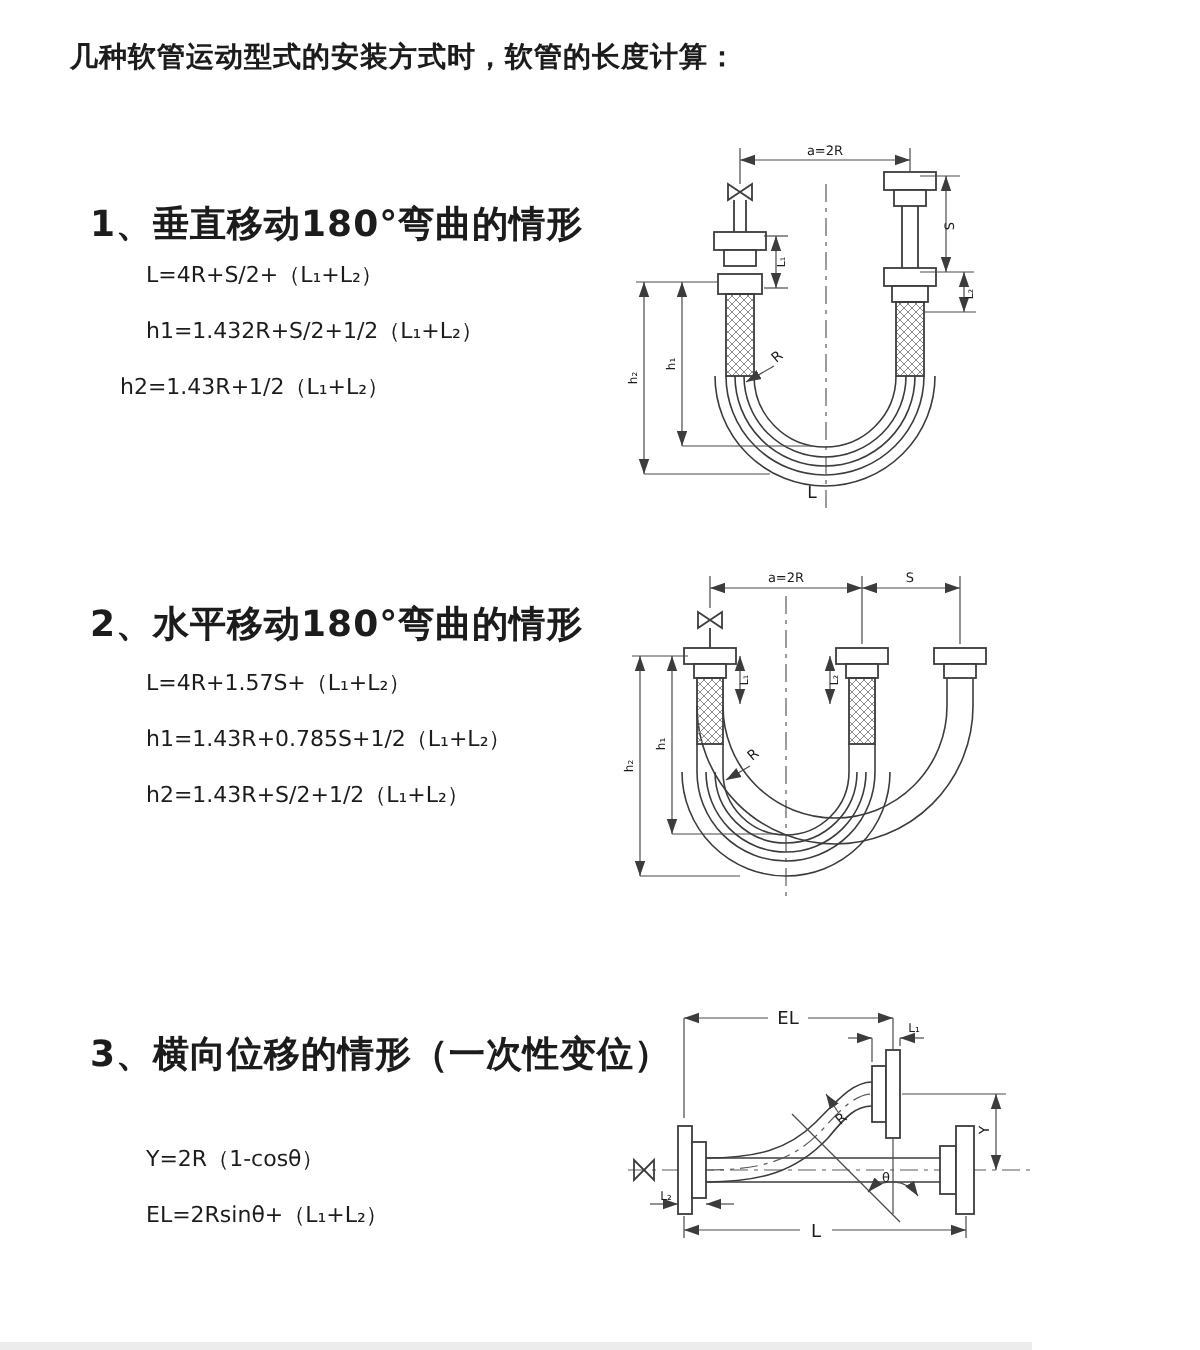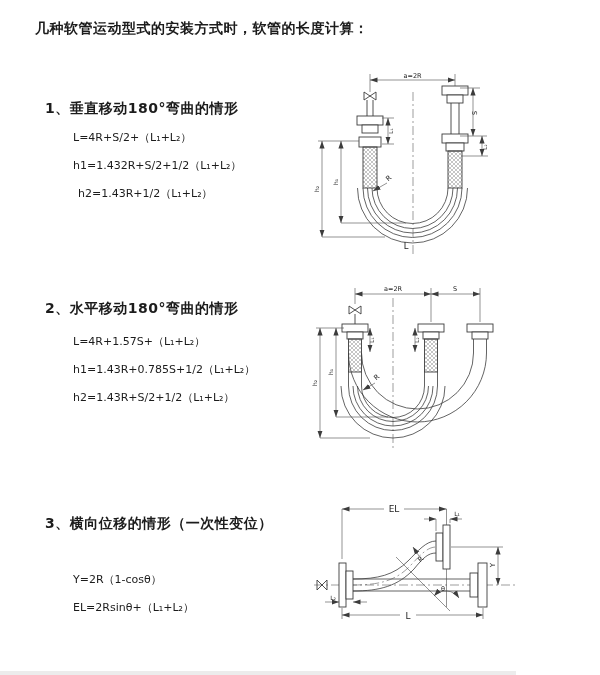--- a/index.html
+++ b/index.html
@@ -1,22 +1,22 @@
 <!DOCTYPE html>
 <html><head>
 <meta charset="utf-8">
 <style>
   html,body{margin:0;padding:0;background:#ffffff;}
   .page{position:relative;width:516px;height:675px;background:#ffffff;overflow:hidden;
         font-family:"DejaVu Sans","Liberation Sans",sans-serif;color:#1c1c1c;}
   .page-bottom-edge{position:absolute;left:0;bottom:0;width:600px;height:4px;background:#ececec;}
   .title{position:absolute;left:35px;top:20px;font-size:14px;font-weight:600;letter-spacing:.5px;}
-  .sec-heading{position:absolute;font-size:14px;font-weight:600;letter-spacing:.5px;}
+  .sec-heading{position:absolute;font-size:18px;font-weight:600;letter-spacing:.5px;}
   .formula{position:absolute;font-size:11px;font-weight:400;white-space:nowrap;}
-  .sec1-h{left:45px;top:100px;} .sec1-f0{left:73px;top:130px;} .sec1-f1{left:73px;top:158px;} .sec1-f2{left:78px;top:186px;}
+  .sec1-h{left:45px;top:100px;} .sec1-f0{left:73px;top:130px;} .sec1-f1{left:73px;top:158px;} .sec1-f2{left:60px;top:186px;}
   .sec2-h{left:45px;top:300px;} .sec2-f0{left:73px;top:334px;} .sec2-f1{left:73px;top:362px;} .sec2-f2{left:73px;top:390px;text-align:center;}
   .sec3-h{left:45px;top:515px;} .sec3-f0{left:73px;top:544px;} .sec3-f1{left:73px;top:572px;} .sec3-f2{left:73px;top:600px;}
   .d1{position:absolute;left:310px;top:68px;}
   .d2{position:absolute;left:308px;top:280px;}
   .d3{position:absolute;left:310px;top:495px;}
   .struct{stroke:#3c3c3c;stroke-width:.9;fill:none;}
   .hose{stroke:#3c3c3c;stroke-width:.8;fill:none;}
   .dim{stroke:#4a4a4a;stroke-width:.6;fill:none;}
   .cl{stroke:#5a5a5a;stroke-width:.6;stroke-dasharray:9 3 2 3;fill:none;}
   .lbl{font-family:"DejaVu Sans","Liberation Sans",sans-serif;fill:#1c1c1c;}

